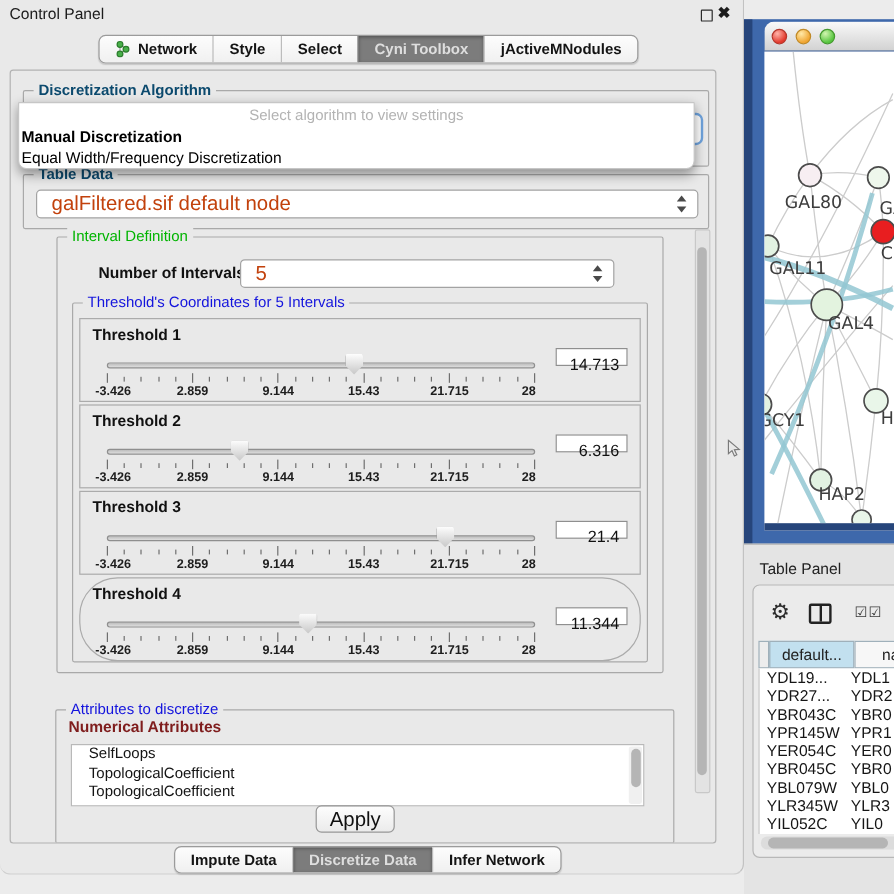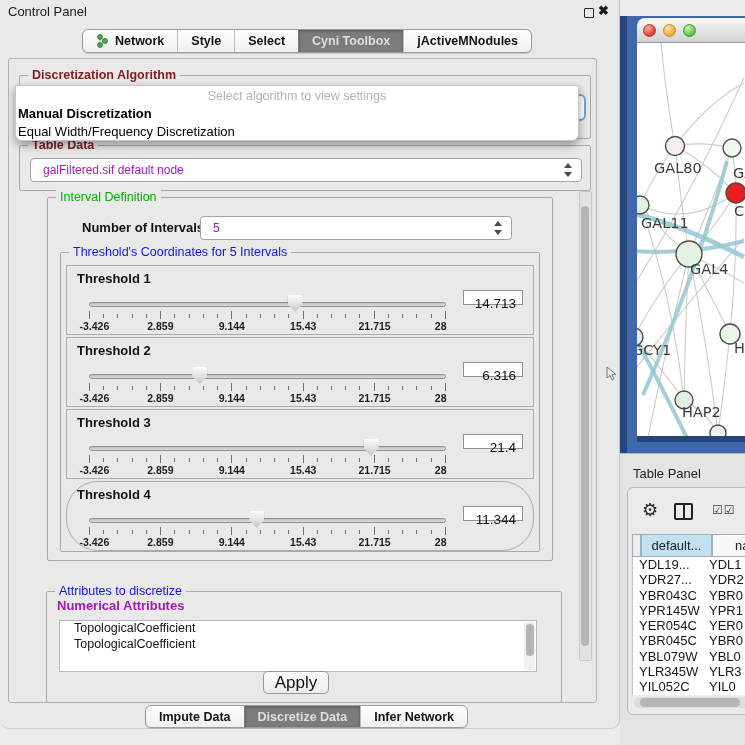--- a/index.html
+++ b/index.html
@@ -23,26 +23,26 @@
   .seg .segitem:first-child { border-left:none; }
   .seg .segitem.sel { background:#7c7c7c; color:#dedede; border-left-color:#7c7c7c; box-shadow:inset 0 1px 3px rgba(0,0,0,.35); }
   .net-ico { width:13px; height:14px; margin-right:6px; }
 
   .content { left:8px; top:58px; width:589px; height:645px; background:#e9e9e9;
     border:1px solid #b2b2b2; border-radius:3px; overflow:hidden; }
 
   .group { position:absolute; border:1px solid #a9a9a9; border-radius:2px; }
   .grouplabel { position:absolute; top:-8px; left:8px; background:#e9e9e9; padding:0 4px;
     font-size:12.5px; line-height:15px; white-space:nowrap; }
-  .glab-black { color:#7f1d1d; font-weight:700; }
+  .glab-black { color:#0c4a6e; font-weight:700; }
   .glab-green { color:#00b400; }
   .glab-blue  { color:#1414dd; }
 
   .combo { position:absolute; background:#fff; border:1px solid #a3a3a3; border-radius:4px;
-    font-size:12px; color:#a21caf; display:flex; align-items:center; padding-left:12px; }
+    font-size:17px; color:#c2410c; display:flex; align-items:center; padding-left:12px; }
   .stepper { position:absolute; right:8px; top:50%; transform:translateY(-50%); width:9px; height:14px; }
   .stepper:before, .stepper:after { content:""; position:absolute; left:0; border-left:4.5px solid transparent; border-right:4.5px solid transparent; }
   .stepper:before { top:0; border-bottom:5px solid #4a4a4a; }
   .stepper:after { bottom:0; border-top:5px solid #4a4a4a; }
 
   
   .popup { left:6px; top:26px; width:564px; height:56px; background:#fff; border:1px solid #c6c6c6;
     border-radius:1px 1px 7px 7px; box-shadow:0 4px 10px rgba(0,0,0,.38); z-index:20; }
   .popup-header { position:absolute; top:3px; left:0; right:0; text-align:center; color:#b3b3b3; font-size:12.5px; }
   .popup-opt1 { position:absolute; top:20px; left:2px; font-size:13px; font-weight:700; color:#000; }
@@ -360,23 +360,24 @@
                   </div>
                 </div>
                 <div class="valfield">11.344</div>
               </div>
             </div>
         </div>
       </div>
 
       <div class="group" style="left:37px; top:532px; width:516px; height:112px;">
         <span class="grouplabel glab-blue">Attributes to discretize</span>
-        <div class="abs" style="left:10px; top:6px; font-size:13px; font-weight:700; color:#a21caf;">Numerical Attributes</div>
+        <div class="abs" style="left:10px; top:6px; font-size:13px; font-weight:700; color:#7f1d1d;">Numerical Attributes</div>
         <div class="attrlist">
           <div id="attr-items">
+              <div class="attritem">SelfLoops</div>
               <div class="attritem">TopologicalCoefficient</div>
               <div class="attritem">TopologicalCoefficient</div>
             </div>
           <div class="abs vtrack" style="right:1px; top:1px; width:11px; height:48px; border:none; background:#f0f0f0;">
             <div class="vthumb" style="top:2px; height:32px; left:1.5px;"></div>
           </div>
         </div>
       </div>
 
       <div class="abs apply-btn">Apply</div>

